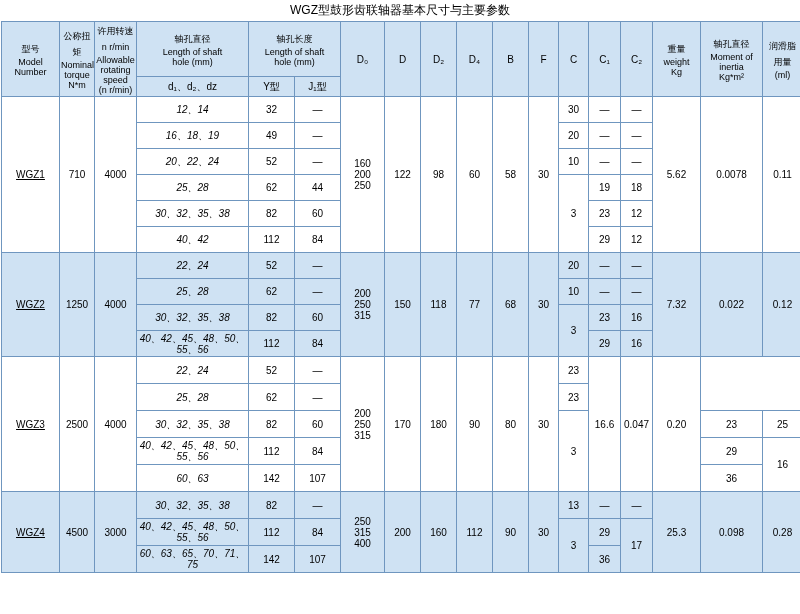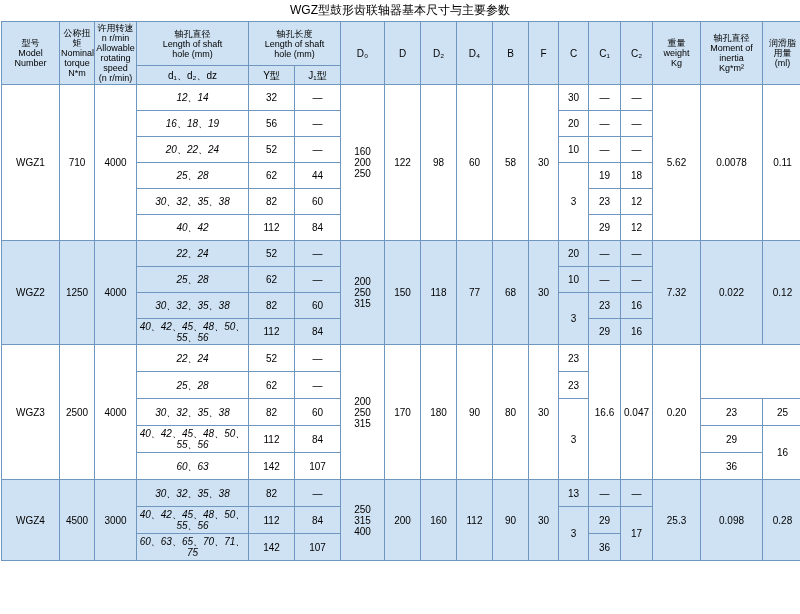--- a/index.html
+++ b/index.html
@@ -40,33 +40,34 @@
     line-height: 11px;
     padding: 1px 1px;
     font-weight: normal;
     color: #000;
   }
   thead td {
     background: #cfe2f3;
   }
   .hdr-cn {
     font-size: 9px;
-    line-height: 10px;
+    line-height: 16px;
   }
   .hdr-en {
     font-size: 9px;
     line-height: 10px;
   }
   .hdr-big {
     font-size: 11px;
   }
   .band-a td { background: #ffffff; }
   .band-b td { background: #cfe2f3; }
   .model {
     font-size: 11px;
+    text-decoration: underline;
   }
   .dash {
     font-size: 11px;
   }
   .multiline {
     font-size: 10px;
     line-height: 11px;
     font-style: italic;
   }
   .bore-cell {
@@ -183,21 +184,21 @@
           <td rowspan="6">30</td>
           <td rowspan="1">30</td>
           <td rowspan="1" class="dash">—</td>
           <td rowspan="1" class="dash">—</td>
           <td rowspan="6">5.62</td>
           <td rowspan="6">0.0078</td>
           <td rowspan="6">0.11</td>
         </tr>
         <tr class="band-a" style="height: 26px;">
           <td class="bore-cell multiline">16、18、19</td>
-          <td>56</td>
+          <td>49</td>
           <td class="dash">—</td>
           <td rowspan="1">20</td>
           <td rowspan="1" class="dash">—</td>
           <td rowspan="1" class="dash">—</td>
         </tr>
         <tr class="band-a" style="height: 26px;">
           <td class="bore-cell multiline">20、22、24</td>
           <td>52</td>
           <td class="dash">—</td>
           <td rowspan="1">10</td>

